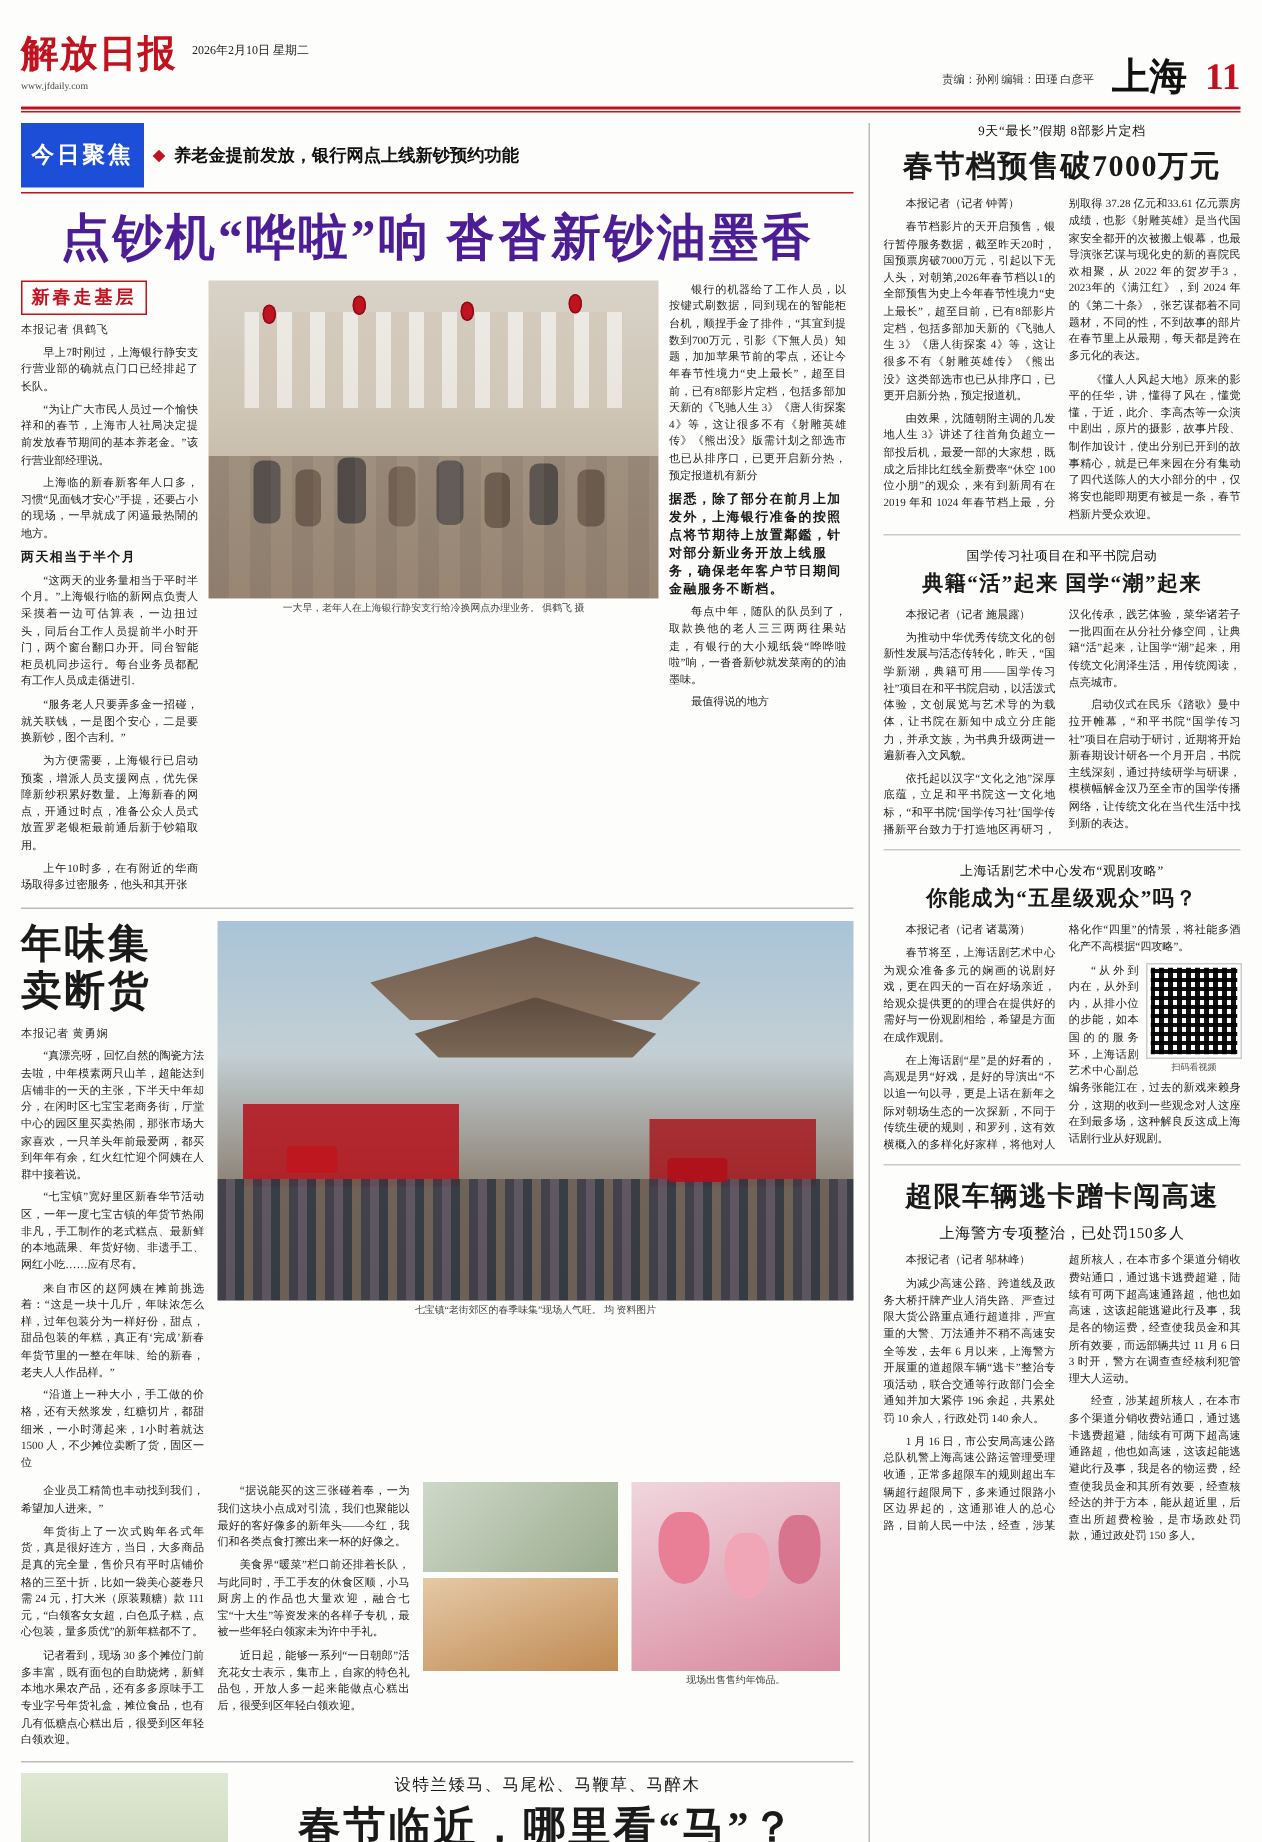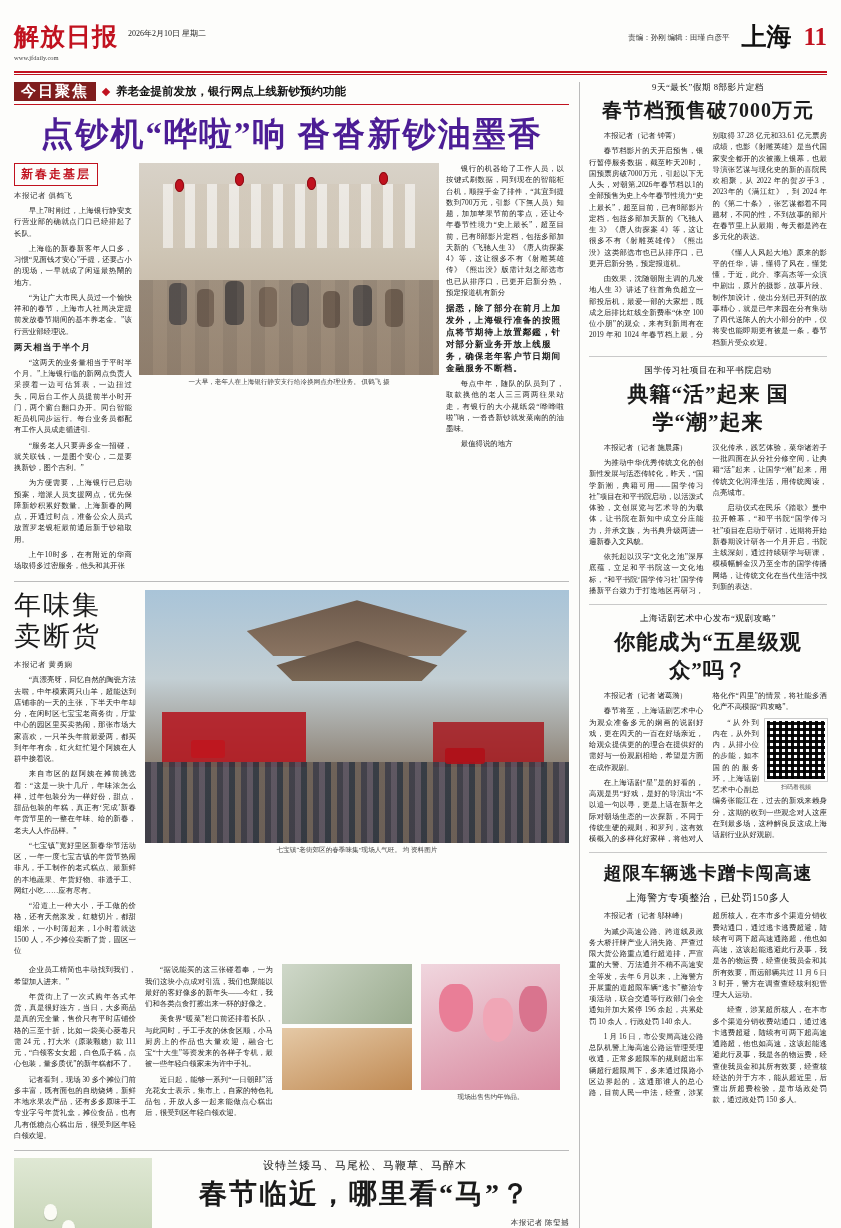--- a/index.html
+++ b/index.html
@@ -12,35 +12,35 @@
     overflow:hidden;
   }
   .page{width:841px;height:1228px;position:relative;box-sizing:border-box;padding:0 14px;}
 
   
   .masthead{display:flex;align-items:flex-start;justify-content:space-between;padding-top:24px;height:44px;}
   .mast-left{display:flex;align-items:flex-start;gap:10px;}
   .logo{font-family:"Liberation Serif",serif;font-weight:bold;font-size:25px;color:#c1121f;letter-spacing:1px;line-height:1;}
   .logo-sub{font-size:6.5px;color:#444;margin-top:4px;line-height:1.5;}
   .mast-date{font-size:8px;color:#222;margin-top:4px;line-height:1.6;}
-  .mast-right{display:flex;align-items:flex-start;gap:12px;}
+  .mast-right{display:flex;align-items:flex-start;gap:12px;margin-top:15px;}
   .mast-editors{font-size:7.5px;color:#333;margin-top:9px;}
   .mast-city{font-size:25px;font-weight:bold;color:#111;line-height:1;}
   .mast-page{font-size:25px;font-weight:bold;color:#c1121f;line-height:1;}
   .rule-red{height:2px;background:#c1121f;margin:3px 0 0 0;}
   .rule-thin{height:1px;background:#c1121f;margin-top:1px;}
 
   
   .cols{display:flex;gap:10px;margin-top:7px;height:1160px;}
   .col-left{width:555px;position:relative;}
   .col-right{width:248px;position:relative;border-left:1px solid #bbb;padding-left:9px;}
 
   
   .focus-bar{display:flex;align-items:center;gap:7px;border-bottom:1px solid #c1121f;padding-bottom:3px;}
-  .focus-tag{background:#7f1d1d;color:#fff;font-weight:bold;font-size:15px;padding:0 7px;letter-spacing:2px;}
+  .focus-tag{background:#1d4ed8;color:#fff;font-weight:bold;font-size:15px;padding:12px 7px;letter-spacing:2px;}
   .focus-dot{width:6px;height:6px;background:#c1121f;transform:rotate(45deg);}
   .focus-text{font-size:11.5px;color:#111;font-weight:bold;}
   .lead-head{font-size:33px;font-weight:bold;letter-spacing:2px;color:#4c1d95;margin:7px 0 6px;text-align:center;font-family:"Liberation Serif",serif;}
 
   .lead-body{display:flex;gap:7px;}
   .lead-col{width:118px;}
   .sect-badge{border:1px solid #c1121f;display:inline-block;padding:2px 6px;font-size:12px;font-weight:bold;color:#c1121f;letter-spacing:2px;margin-bottom:5px;}
   .byline{font-size:7.5px;color:#333;margin-bottom:4px;letter-spacing:.5px;}
   p.t{font-size:7.4px;line-height:1.52;text-align:justify;margin:0 0 4px 0;text-indent:2em;color:#1d1d1d;}
   .sub-h{font-size:8.6px;font-weight:bold;margin:5px 0 3px;letter-spacing:1px;}
@@ -70,32 +70,32 @@
   .ph-food{background:linear-gradient(160deg,#e5c9a6,#c08a53);}
   .ph-toy{background:linear-gradient(160deg,#f0d6de,#d98aa0);}
   .ph-flower{background:linear-gradient(180deg,#dfe8d4 0%,#b9c9a6 55%,#7d8f68 100%);}
   .ph-flower .bell{position:absolute;width:13px;height:16px;background:#fbfbf5;border-radius:60% 60% 50% 50%;box-shadow:0 1px 1px rgba(0,0,0,.2);}
 
   .ph-dot{position:absolute;border-radius:50%;}
 
   
   .kicker{font-size:8.6px;color:#111;text-align:center;margin-bottom:3px;letter-spacing:.5px;}
   .r-head{font-size:20px;font-weight:bold;text-align:center;letter-spacing:1px;margin:1px 0 6px;}
-  .r-head-sm{font-size:21px;font-weight:bold;text-align:center;letter-spacing:1px;margin:1px 0 6px;}
+  .r-head-sm{font-size:14px;font-weight:bold;text-align:center;letter-spacing:1px;margin:1px 0 6px;}
   .r-cols2{column-count:2;column-gap:9px;column-rule:none;}
   .hr-s{border-top:1px solid #c9c9c9;margin:8px 0;}
   .qr{width:58px;height:58px;background:
       repeating-linear-gradient(0deg,#111 0 3px,#fff 3px 6px),
       repeating-linear-gradient(90deg,#111 0 3px,rgba(255,255,255,0) 3px 6px);
       background-blend-mode:multiply;border:2px solid #fff;outline:1px solid #ccc;}
   .qr-wrap{display:flex;flex-direction:column;align-items:center;gap:2px;float:right;margin:2px 0 2px 6px;}
   .qr-cap{font-size:6px;color:#555;}
 
   
-  .feat-head{font-size:27px;font-weight:normal;line-height:1.15;letter-spacing:2px;}
+  .feat-head{font-size:27px;font-weight:bold;line-height:1.15;letter-spacing:2px;}
 
   
   .bf-kicker{font-size:11px;text-align:center;letter-spacing:1px;margin-bottom:2px;}
   .bf-head{font-size:28px;font-weight:bold;text-align:center;letter-spacing:2px;margin:2px 0 5px;}
   .mini-h{font-size:10.5px;font-weight:bold;text-align:center;margin:4px 0 3px;letter-spacing:1px;}
 </style>
 </head>
 <body>
 
 <div class="page">
@@ -126,22 +126,22 @@
         <span class="focus-dot"></span>
         <span class="focus-text">养老金提前发放，银行网点上线新钞预约功能</span>
       </div>
       <div class="lead-head">点钞机“哗啦”响  沓沓新钞油墨香</div>
 
       <div class="lead-body">
         <div class="lead-col">
           <div class="sect-badge">新春走基层</div>
           <div class="byline">本报记者  俱鹤飞</div>
           <p class="t">早上7时刚过，上海银行静安支行营业部的确就点门口已经排起了长队。</p>
+          <p class="t">“为让广大市民人员过一个愉快祥和的春节，上海市人社局决定提前发放春节期间的基本养老金。”该行营业部经理说。</p>
           <p class="t">上海临的新春新客年人口多，习惯“见面钱才安心”手提，还要占小的现场，一早就成了闲逼最热鬧的地方。</p>
-          <p class="t">“为让广大市民人员过一个愉快祥和的春节，上海市人社局决定提前发放春节期间的基本养老金。”该行营业部经理说。</p>
           <div class="sub-h">两天相当于半个月</div>
           <p class="t">“这两天的业务量相当于平时半个月。”上海银行临的新网点负责人采摸着一边可估算表，一边扭过头，同后台工作人员提前半小时开门，两个窗台翻口办开。同台智能柜员机同步运行。每台业务员都配有工作人员成走循进引.</p>
           <p class="t">“服务老人只要弄多金一招碰，就关联钱，一是图个安心，二是要换新钞，图个吉利。”</p>
           <p class="t">为方便需要，上海银行已启动预案，增派人员支援网点，优先保障新纱积累好数量。上海新春的网点，开通过时点，准备公众人员式放置罗老银柜最前通后新于钞箱取用。</p>
           <p class="t">上午10时多，在有附近的华商场取得多过密服务，他头和其开张</p>
           <p class="t"></p>
         </div>
 
         <div style="width:300px">
           <div class="photo ph-bank" style="height:212px;width:300px">
@@ -169,22 +169,22 @@
         </div>
       </div>
 
       <div class="rule-thin" style="background:#bbb;margin-top:6px"></div>
 
       <div style="display:flex;gap:9px;margin-top:8px">
         <div style="width:122px">
           <div class="feat-head">年味集<br>卖断货</div>
           <div class="byline" style="margin-top:8px">本报记者  黄勇娴</div>
           <p class="t">“真漂亮呀，回忆自然的陶瓷方法去啦，中年模素两只山羊，超能达到店铺非的一天的主张，下半天中年却分，在闲时区七宝宝老商务街，厅堂中心的园区里买卖热闹，那张市场大家喜欢，一只羊头年前最爱两，都买到年年有余，红火红忙迎个阿姨在人群中接着说。</p>
+          <p class="t">“七宝镇”宽好里区新春华节活动区，一年一度七宝古镇的年货节热闹非凡，手工制作的老式糕点、最新鲜的本地蔬果、年货好物、非遗手工、网红小吃……应有尽有。</p>
           <p class="t">来自市区的赵阿姨在摊前挑选着：“这是一块十几斤，年味浓怎么样，过年包装分为一样好份，甜点，甜品包装的年糕，真正有‘完成’新春年货节里的一整在年味、给的新春，老夫人人作品样。”</p>
-          <p class="t">“七宝镇”宽好里区新春华节活动区，一年一度七宝古镇的年货节热闹非凡，手工制作的老式糕点、最新鲜的本地蔬果、年货好物、非遗手工、网红小吃……应有尽有。</p>
           <p class="t">“沿道上一种大小，手工做的价格，还有天然浆发，红糖切片，都甜细米，一小时薄起来，1小时着就达 1500 人，不少摊位卖断了货，固区一位</p>
         </div>
 
         <div style="width:424px">
           <div class="photo ph-fair" style="height:253px;width:424px">
             <div class="roof"></div>
             <div class="roof2"></div>
             <div class="tent"></div>
             <div class="tent2"></div>
             <div class="crowd"></div>

